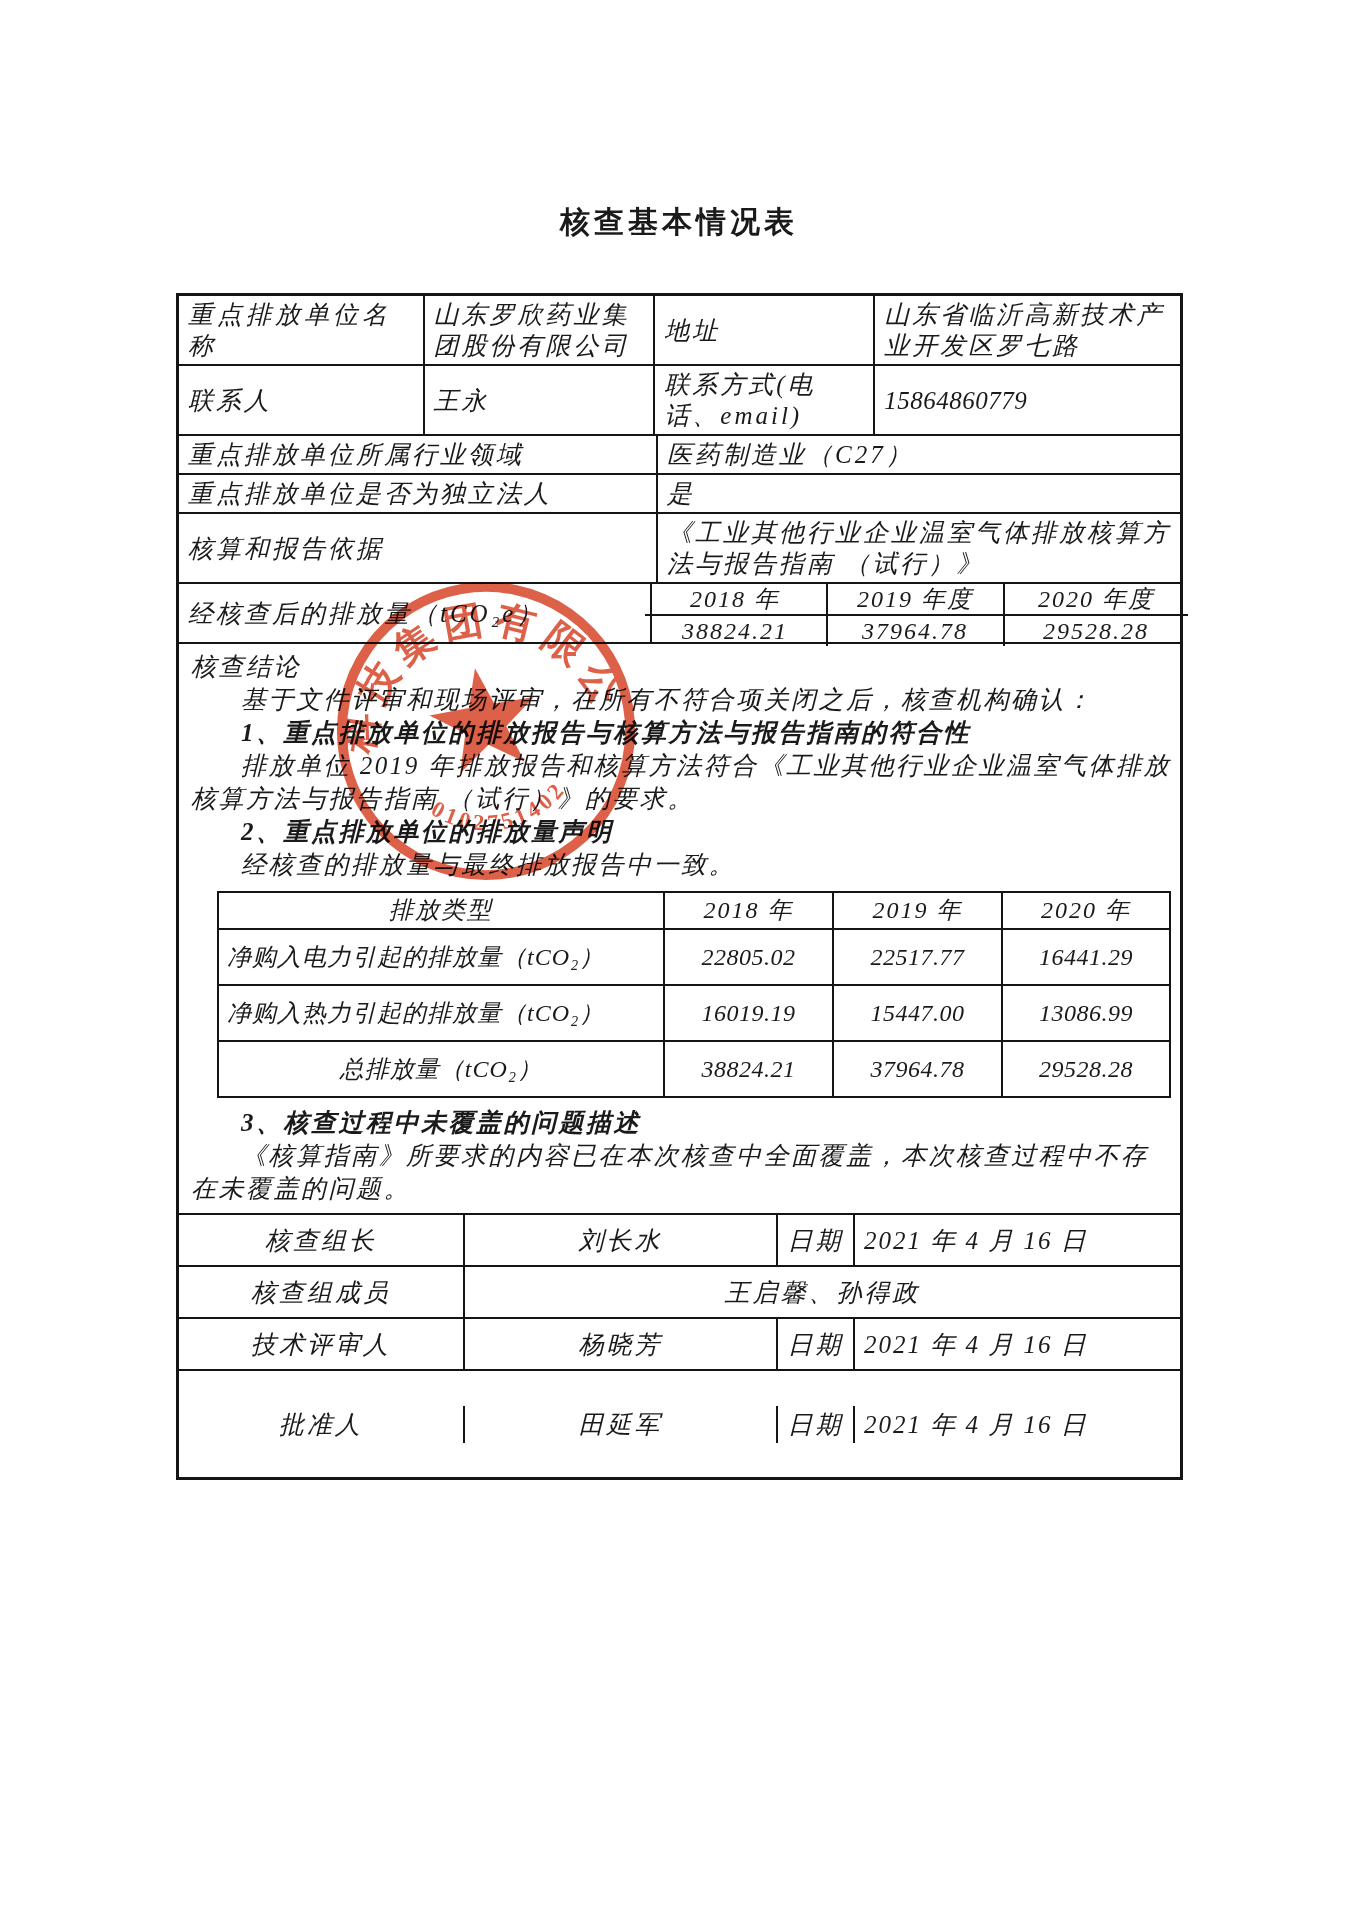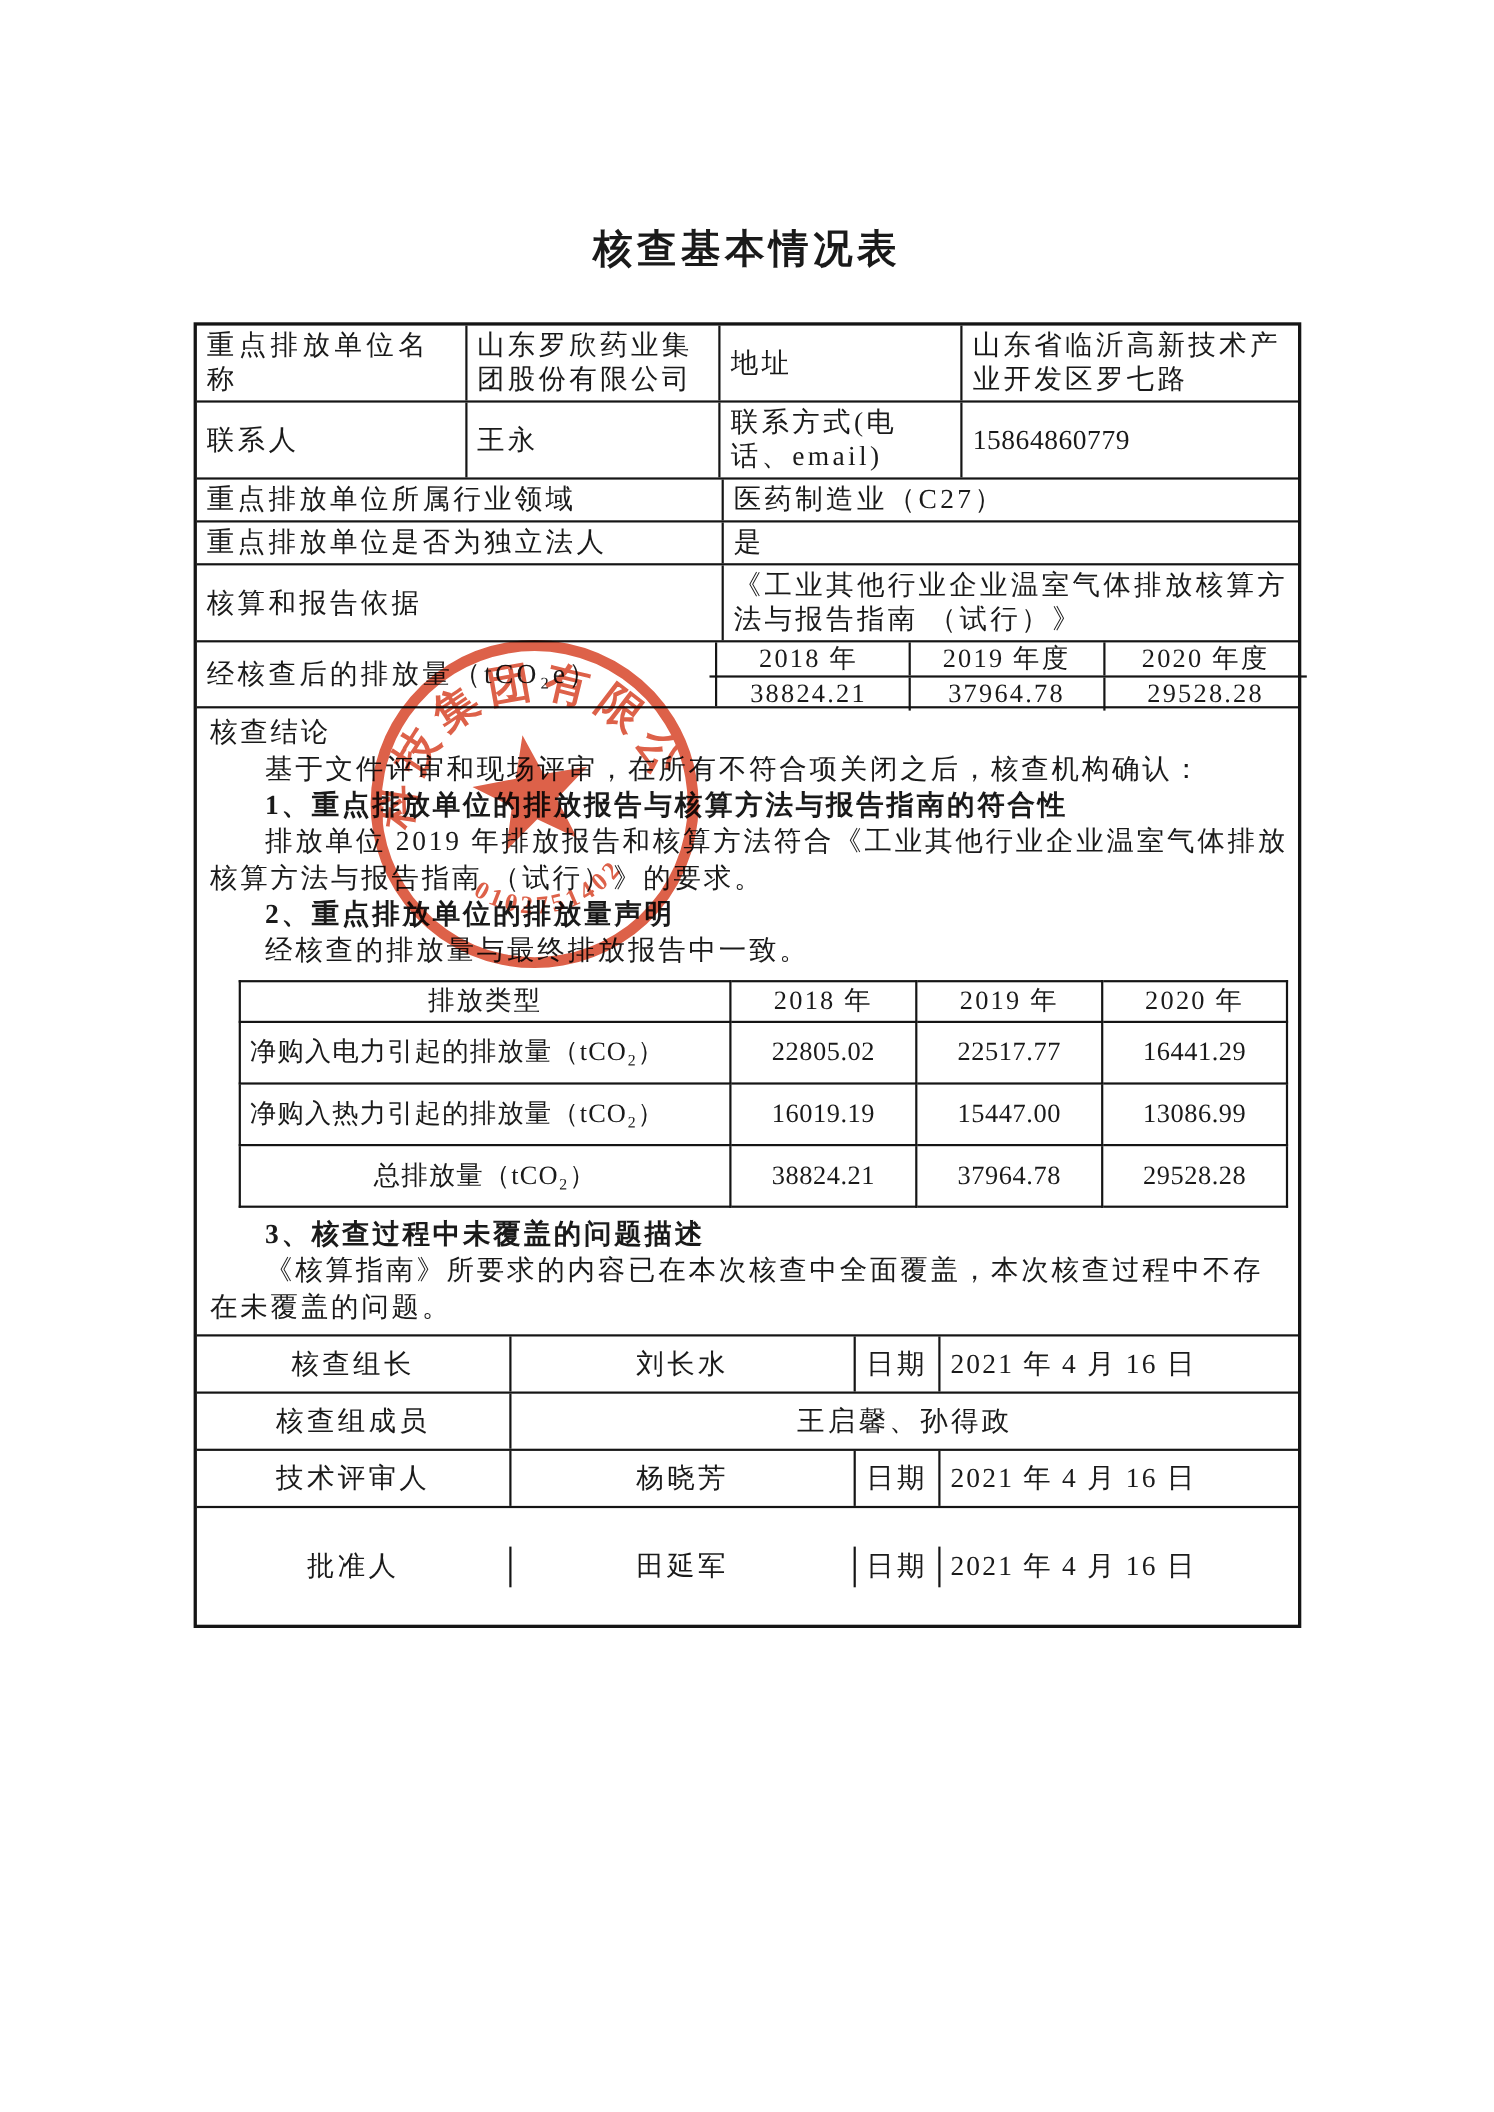--- a/index.html
+++ b/index.html
@@ -1,22 +1,22 @@
 <!DOCTYPE html>
 <html><head>
 <meta charset="utf-8">
 <style>
   html,body{margin:0;padding:0;background:#ffffff;}
   .page{position:relative;width:1358px;height:1920px;background:#ffffff;overflow:hidden;
         font-family:"Liberation Serif","DejaVu Serif",serif;color:#1a1a1a;}
   .title{position:absolute;top:202px;left:0;width:100%;text-align:center;
-         font-size:36px;font-weight:bold;letter-spacing:4px;}
+         font-size:30px;font-weight:bold;letter-spacing:4px;}
   .tbl{position:absolute;left:176px;top:293px;width:1007px;border:3px solid #151515;
        box-sizing:border-box;background:transparent;}
-  .row{display:flex;border-bottom:2px solid #151515;box-sizing:border-box;}
+  .row{display:flex;border-bottom:2px solid #151515;box-sizing:border-box;font-style:italic;}
   .row:last-child{border-bottom:none;align-items:center;}
   .cell{box-sizing:border-box;display:flex;align-items:center;padding:3px 9px;
         font-size:25px;letter-spacing:3px;line-height:31px;border-right:2px solid #151515;}
   .cell.last{border-right:none;}
   .center{justify-content:center;text-align:center;}
   .num{letter-spacing:0.5px;}
   .w247{width:247px;} .w232{width:232px;} .w479{width:479px;}
   .r66{min-height:66px;} .r64{min-height:64px;} .r36{min-height:36px;} .r60{height:60px;}
   .tight{letter-spacing:4px;}
   .split{display:flex;padding:0;width:528px;border-right:none;align-items:stretch;}

